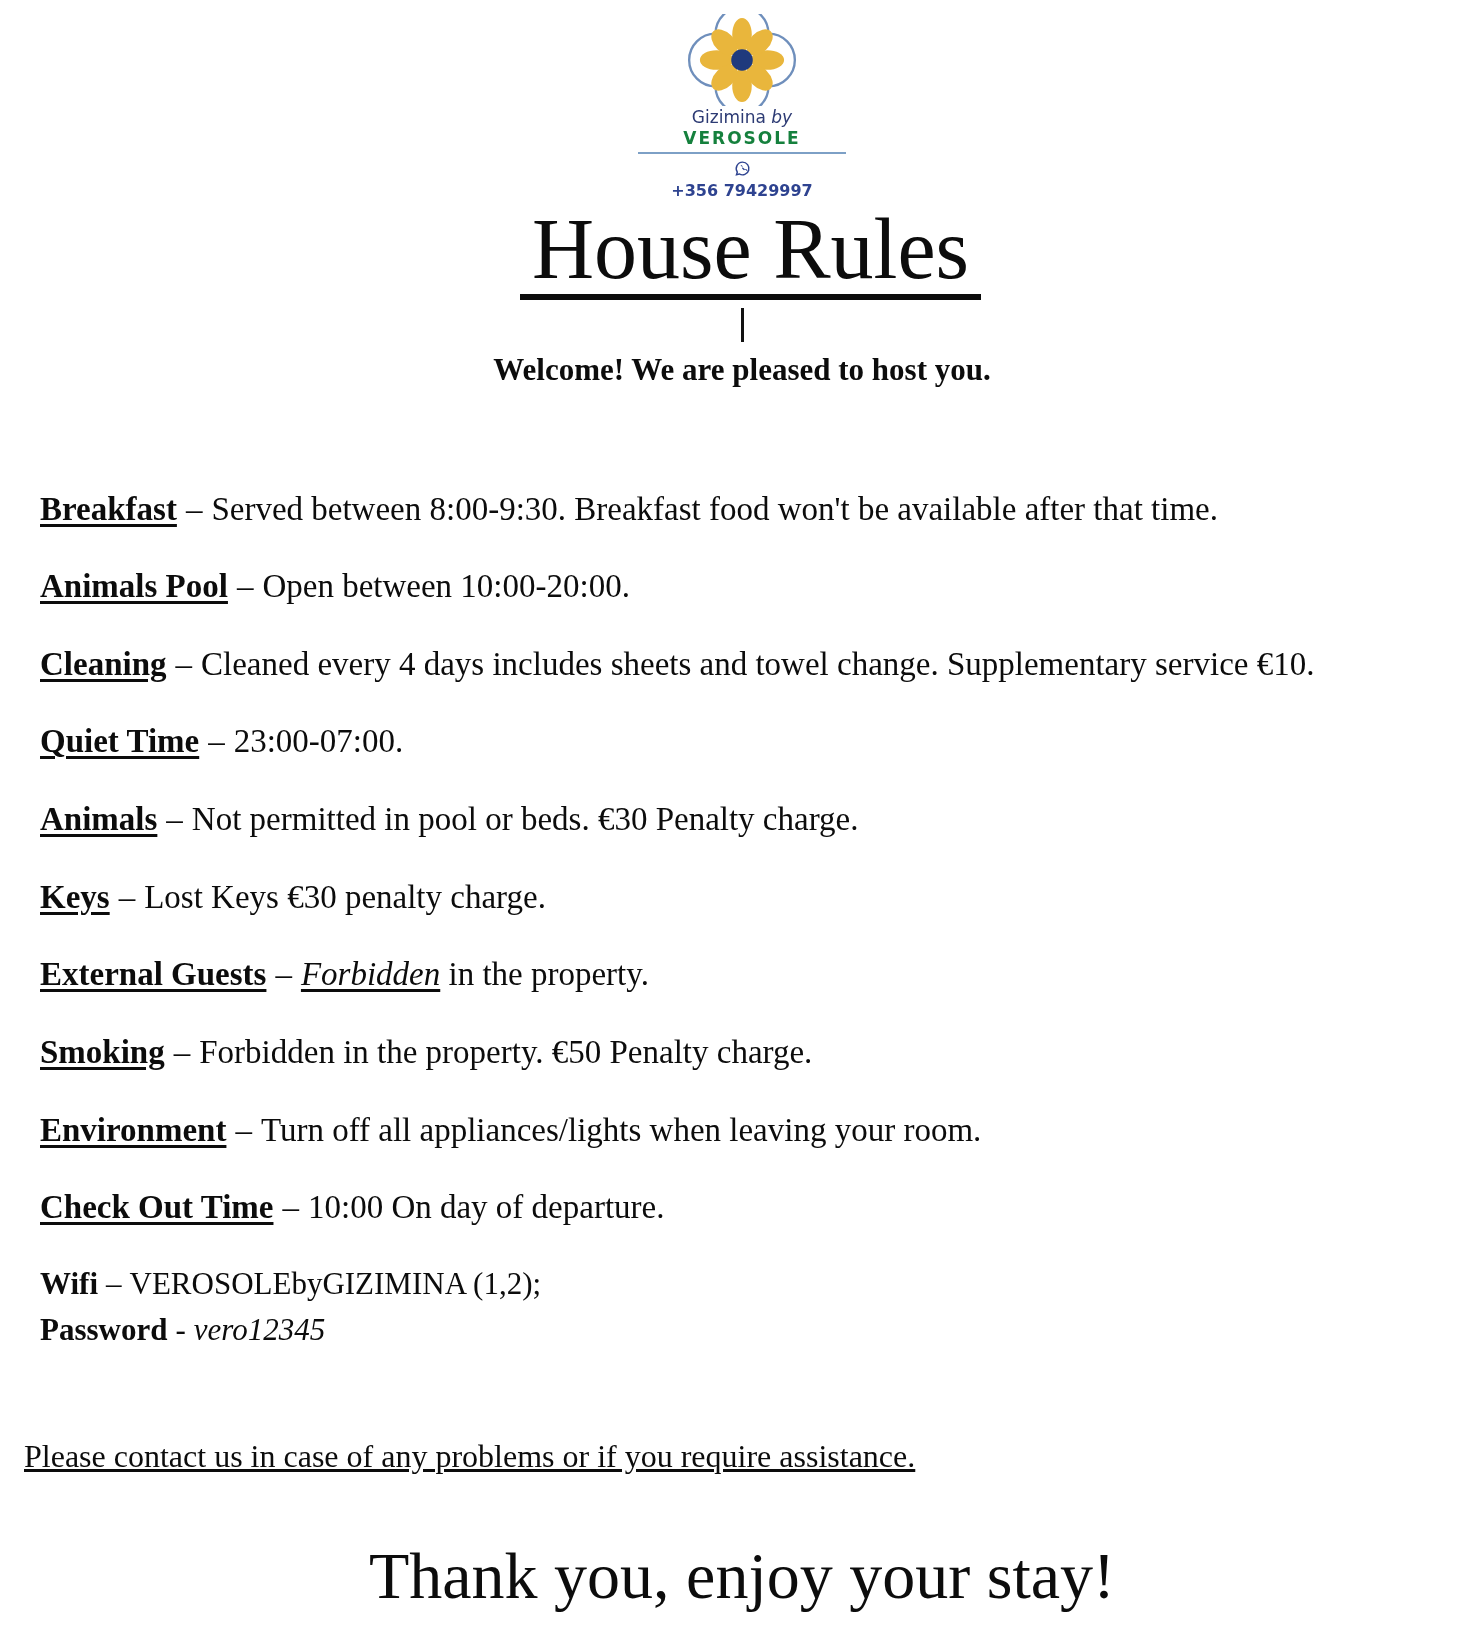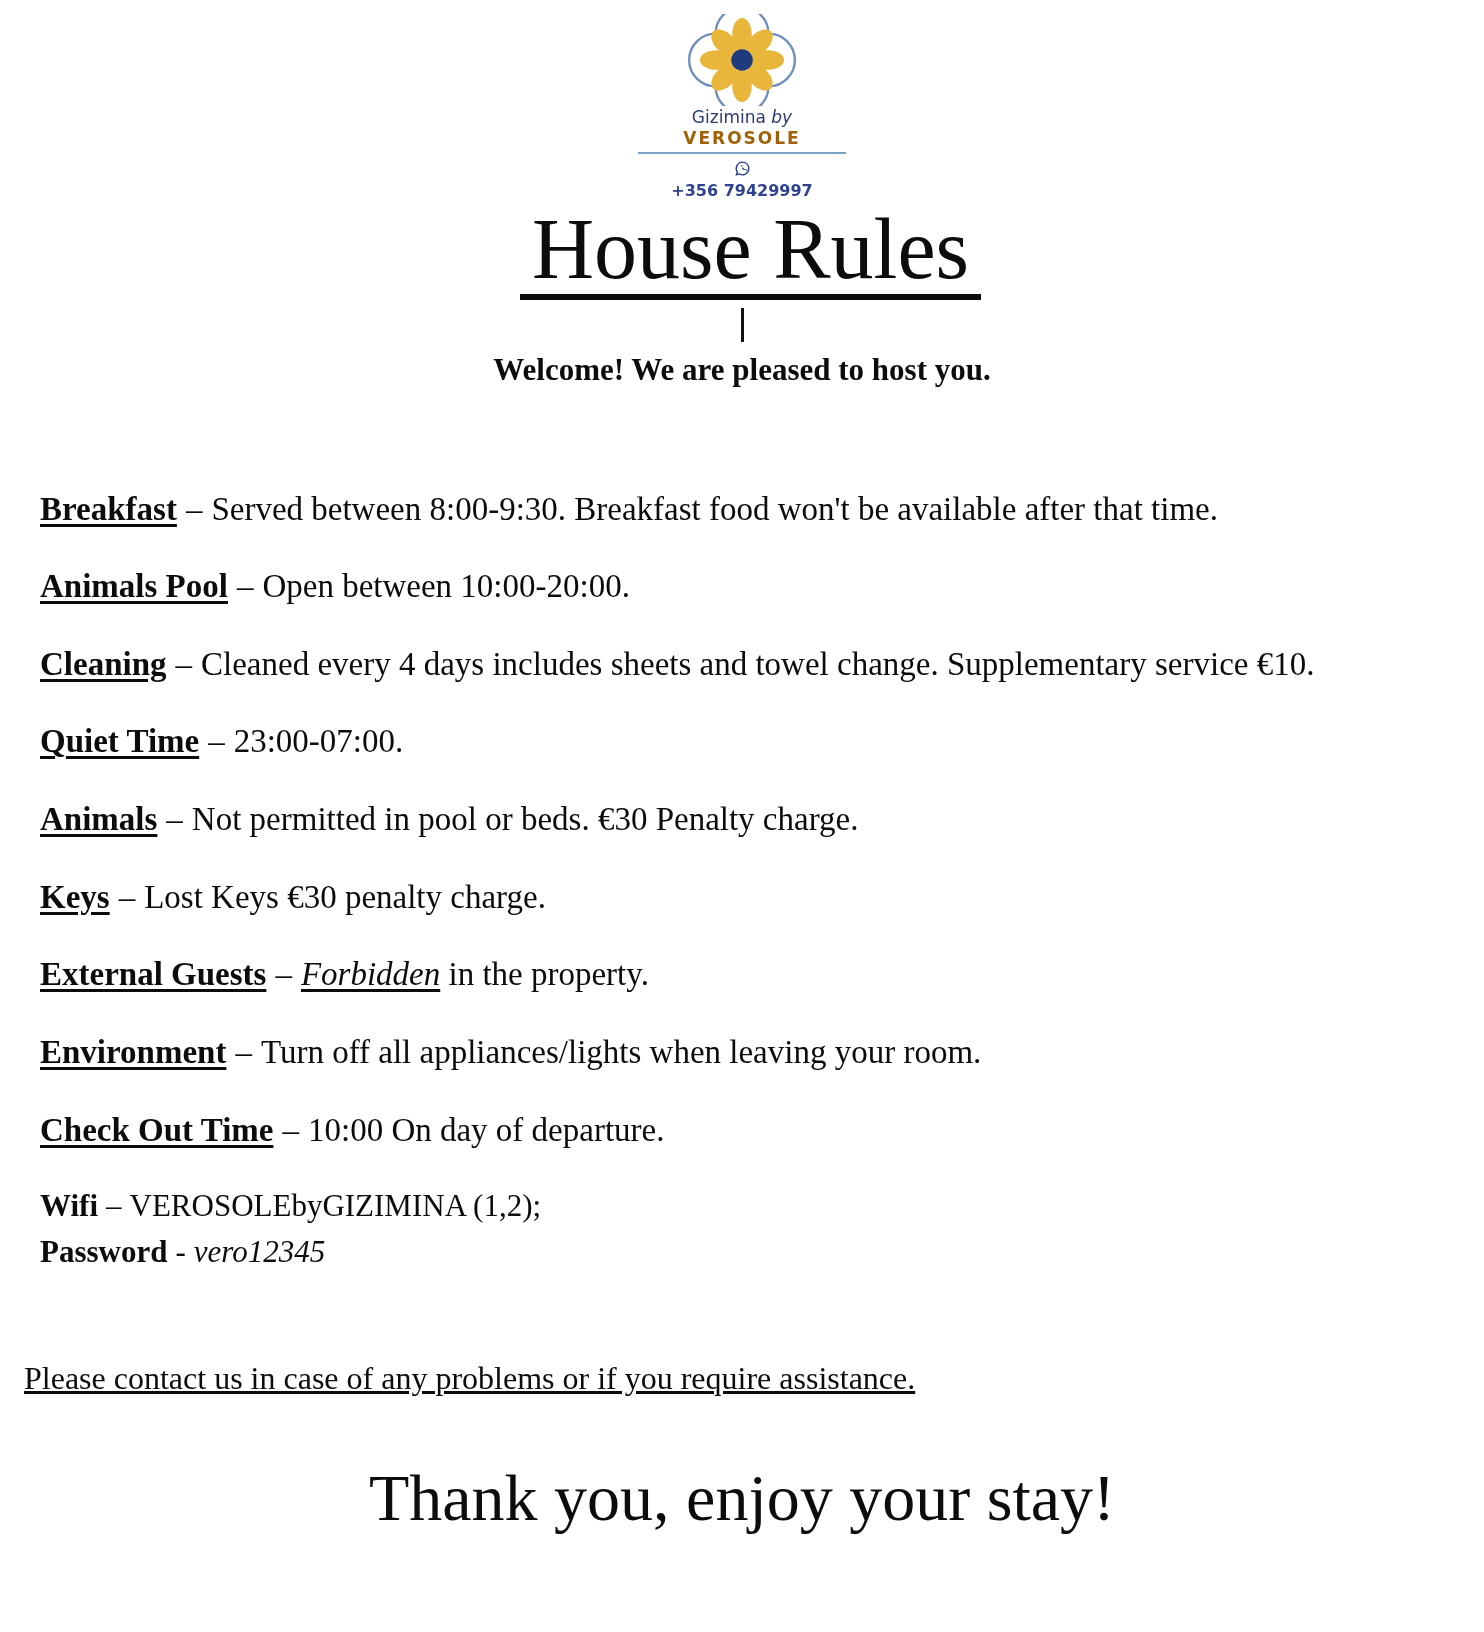--- a/index.html
+++ b/index.html
@@ -16,21 +16,21 @@
   
   .brand{ text-align:center; padding-top:14px; }
   .brand-logo{ display:block; margin:0 auto; }
   .brand-name{
     font-family:"DejaVu Sans", sans-serif;
     font-size:17px; color:#2d3b74; line-height:1.15; margin-top:2px;
   }
   .brand-name .by{ font-style:italic; }
   .brand-main{
     font-family:"DejaVu Sans", sans-serif;
-    font-size:17px; font-weight:bold; letter-spacing:2px; color:#a16207;
+    font-size:17px; font-weight:bold; letter-spacing:2px; color:#15803d;
   }
   .brand-rule{
     width:208px; height:2px; background:#7da0c6; margin:4px auto 6px auto;
   }
   .brand-phone{
     font-family:"DejaVu Sans", sans-serif;
     font-size:16px; font-weight:bold; color:#2e4390;
     display:flex; align-items:center; justify-content:center; gap:4px;flex-direction:column;
   }
   
@@ -141,20 +141,23 @@
     </p>
 
     <p class="rule">
       <span class="rule-label">Keys</span><span class="sep">–</span><span>Lost Keys €30 penalty charge.</span>
     </p>
 
     <p class="rule">
       <span class="rule-label">External Guests</span><span class="sep">–</span><span class="u">Forbidden</span><span> in the property.</span>
     </p>
 
+    <p class="rule">
+      <span class="rule-label">Smoking</span><span class="sep">–</span><span>Forbidden in the property. €50 Penalty charge.</span>
+    </p>
 
     <p class="rule">
       <span class="rule-label">Environment</span><span class="sep">–</span><span>Turn off all appliances/lights when leaving your room.</span>
     </p>
 
     <p class="rule">
       <span class="rule-label">Check Out Time</span><span class="sep">–</span><span>10:00 On day of departure.</span>
     </p>
 
   </main>

